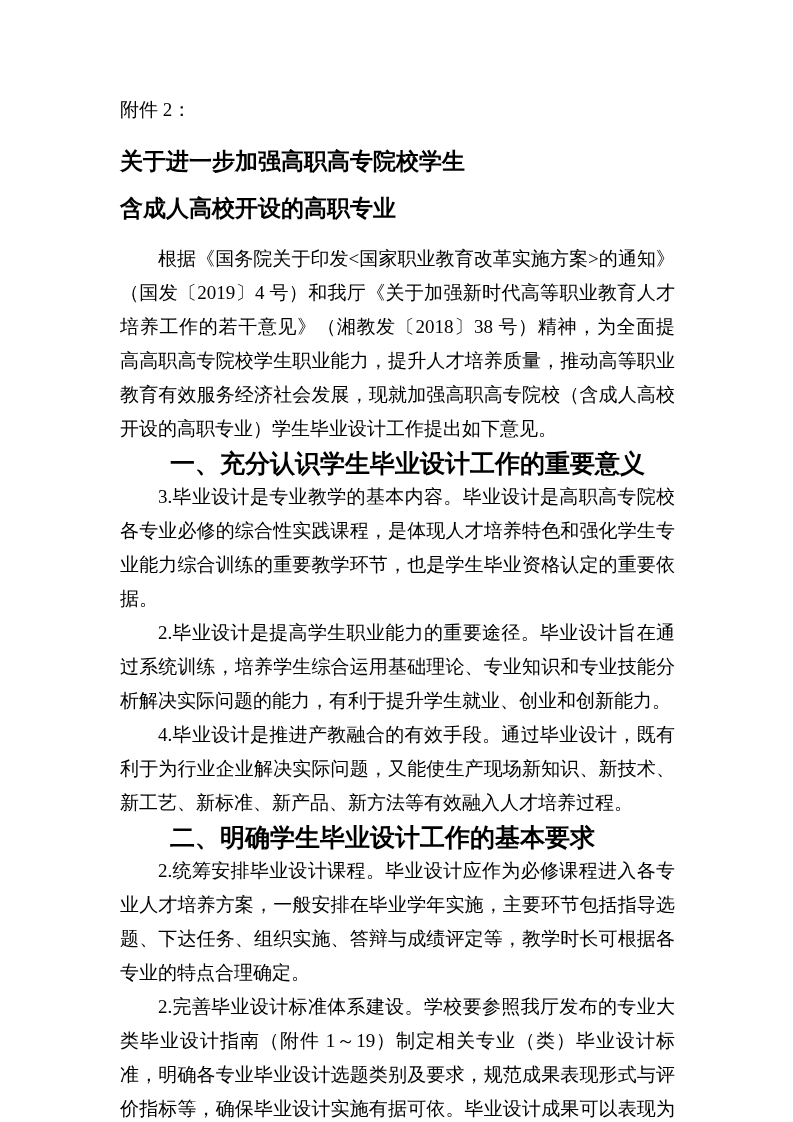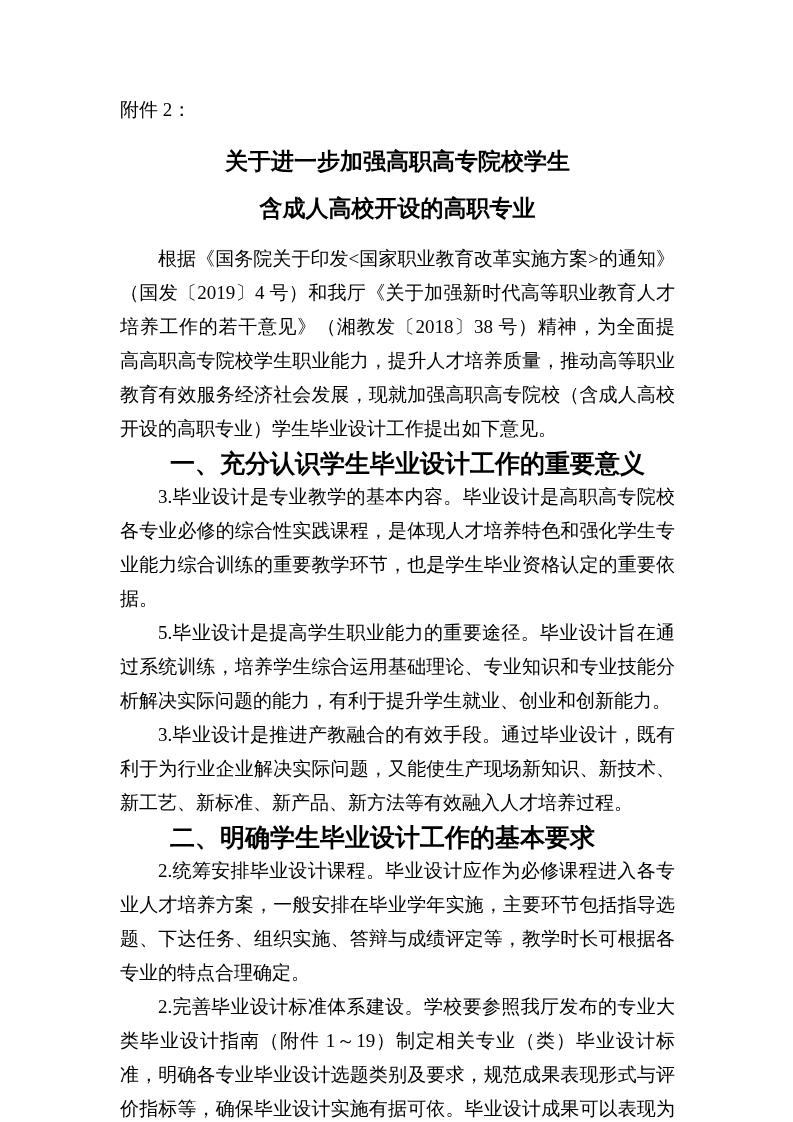--- a/index.html
+++ b/index.html
@@ -15,21 +15,21 @@
     background: #ffffff;
     padding: 96px 118px 0 120px;
     overflow: hidden;
   }
   .attachment {
     font-size: 19px;
     line-height: 28px;
     margin-bottom: 14px;
   }
   .title {
-    text-align: center;
+    text-align: left;
     font-weight: bold;
     font-size: 23px;
     line-height: 47px;
     margin-bottom: 10px;
   }
   .title .title-line {
     display: block;
   }
   .body-para, .section-heading {
     font-size: 19px;
@@ -54,23 +54,23 @@
     <span class="title-line">关于进一步加强高职高专院校学生</span>
     <span class="title-line">含成人高校开设的高职专业</span>
   </h1>
 
   <p class="body-para">根据《国务院关于印发&lt;国家职业教育改革实施方案&gt;的通知》（国发〔2019〕4 号）和我厅《关于加强新时代高等职业教育人才培养工作的若干意见》（湘教发〔2018〕38 号）精神，为全面提高高职高专院校学生职业能力，提升人才培养质量，推动高等职业教育有效服务经济社会发展，现就加强高职高专院校（含成人高校开设的高职专业）学生毕业设计工作提出如下意见。</p>
 
   <h2 class="section-heading">一、充分认识学生毕业设计工作的重要意义</h2>
 
   <p class="body-para">3.毕业设计是专业教学的基本内容。毕业设计是高职高专院校各专业必修的综合性实践课程，是体现人才培养特色和强化学生专业能力综合训练的重要教学环节，也是学生毕业资格认定的重要依据。</p>
 
-  <p class="body-para">5.毕业设计是提高学生职业能力的重要途径。毕业设计旨在通过系统训练，培养学生综合运用基础理论、专业知识和专业技能分析解决实际问题的能力，有利于提升学生就业、创业和创新能力。</p>
+  <p class="body-para">2.毕业设计是提高学生职业能力的重要途径。毕业设计旨在通过系统训练，培养学生综合运用基础理论、专业知识和专业技能分析解决实际问题的能力，有利于提升学生就业、创业和创新能力。</p>
 
-  <p class="body-para">3.毕业设计是推进产教融合的有效手段。通过毕业设计，既有利于为行业企业解决实际问题，又能使生产现场新知识、新技术、新工艺、新标准、新产品、新方法等有效融入人才培养过程。</p>
+  <p class="body-para">4.毕业设计是推进产教融合的有效手段。通过毕业设计，既有利于为行业企业解决实际问题，又能使生产现场新知识、新技术、新工艺、新标准、新产品、新方法等有效融入人才培养过程。</p>
 
   <h2 class="section-heading">二、明确学生毕业设计工作的基本要求</h2>
 
   <p class="body-para">2.统筹安排毕业设计课程。毕业设计应作为必修课程进入各专业人才培养方案，一般安排在毕业学年实施，主要环节包括指导选题、下达任务、组织实施、答辩与成绩评定等，教学时长可根据各专业的特点合理确定。</p>
 
   <p class="body-para">2.完善毕业设计标准体系建设。学校要参照我厅发布的专业大类毕业设计指南（附件 1～19）制定相关专业（类）毕业设计标准，明确各专业毕业设计选题类别及要求，规范成果表现形式与评价指标等，确保毕业设计实施有据可依。毕业设计成果可以表现为物化产品（作品）、软件、文化艺术作品、方案等，其中物化产品（作品）、软件、文化艺术作品等应有必要的设计说明。</p>
 
 </div>
 
 </body></html>

